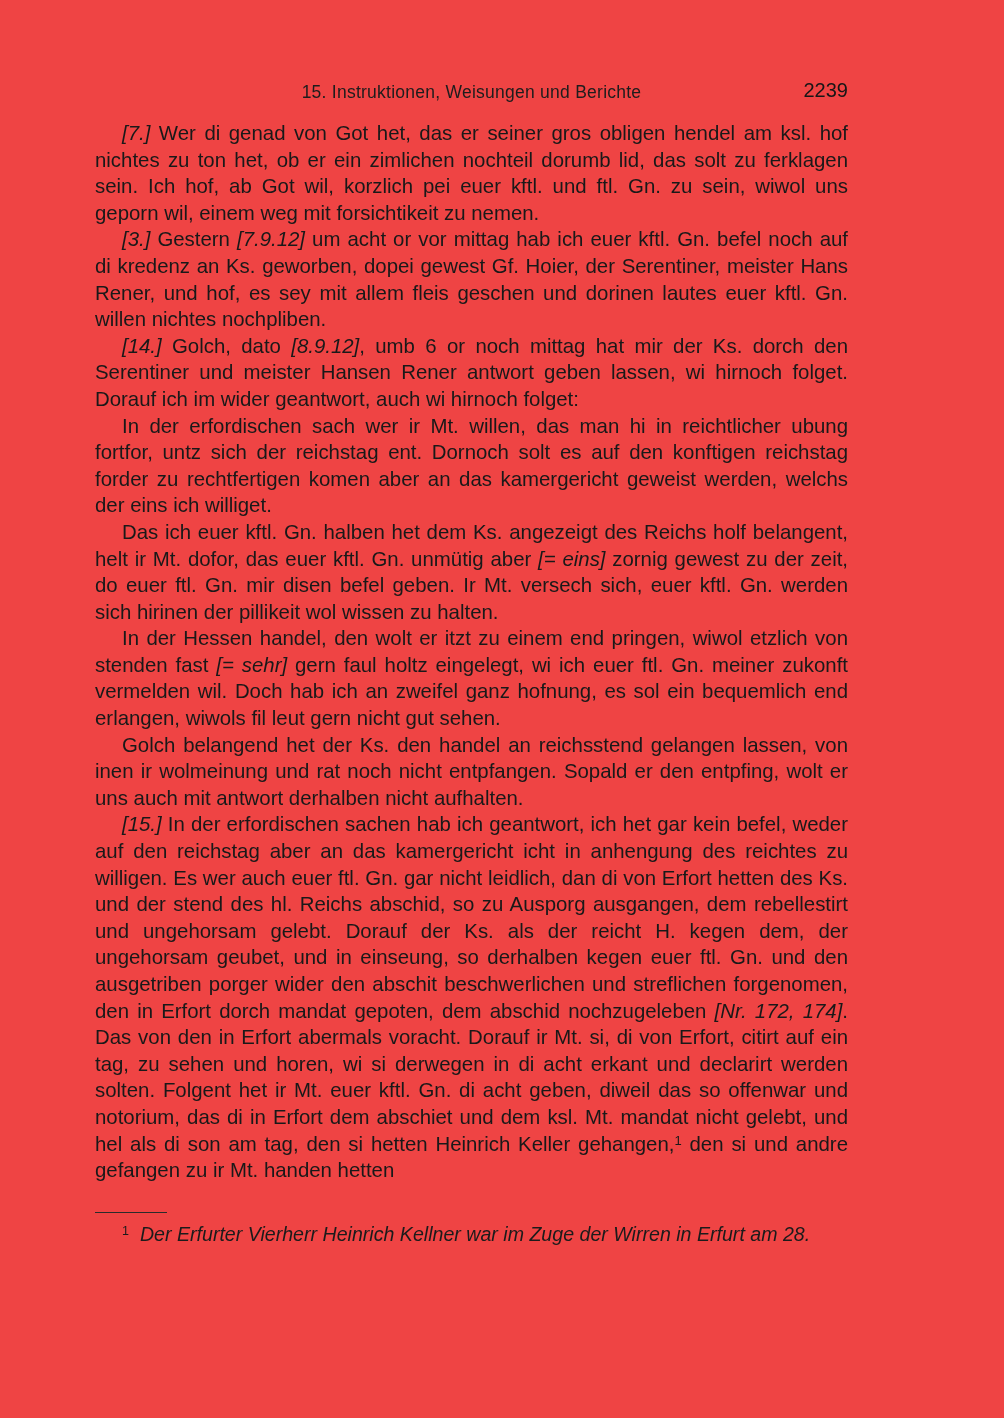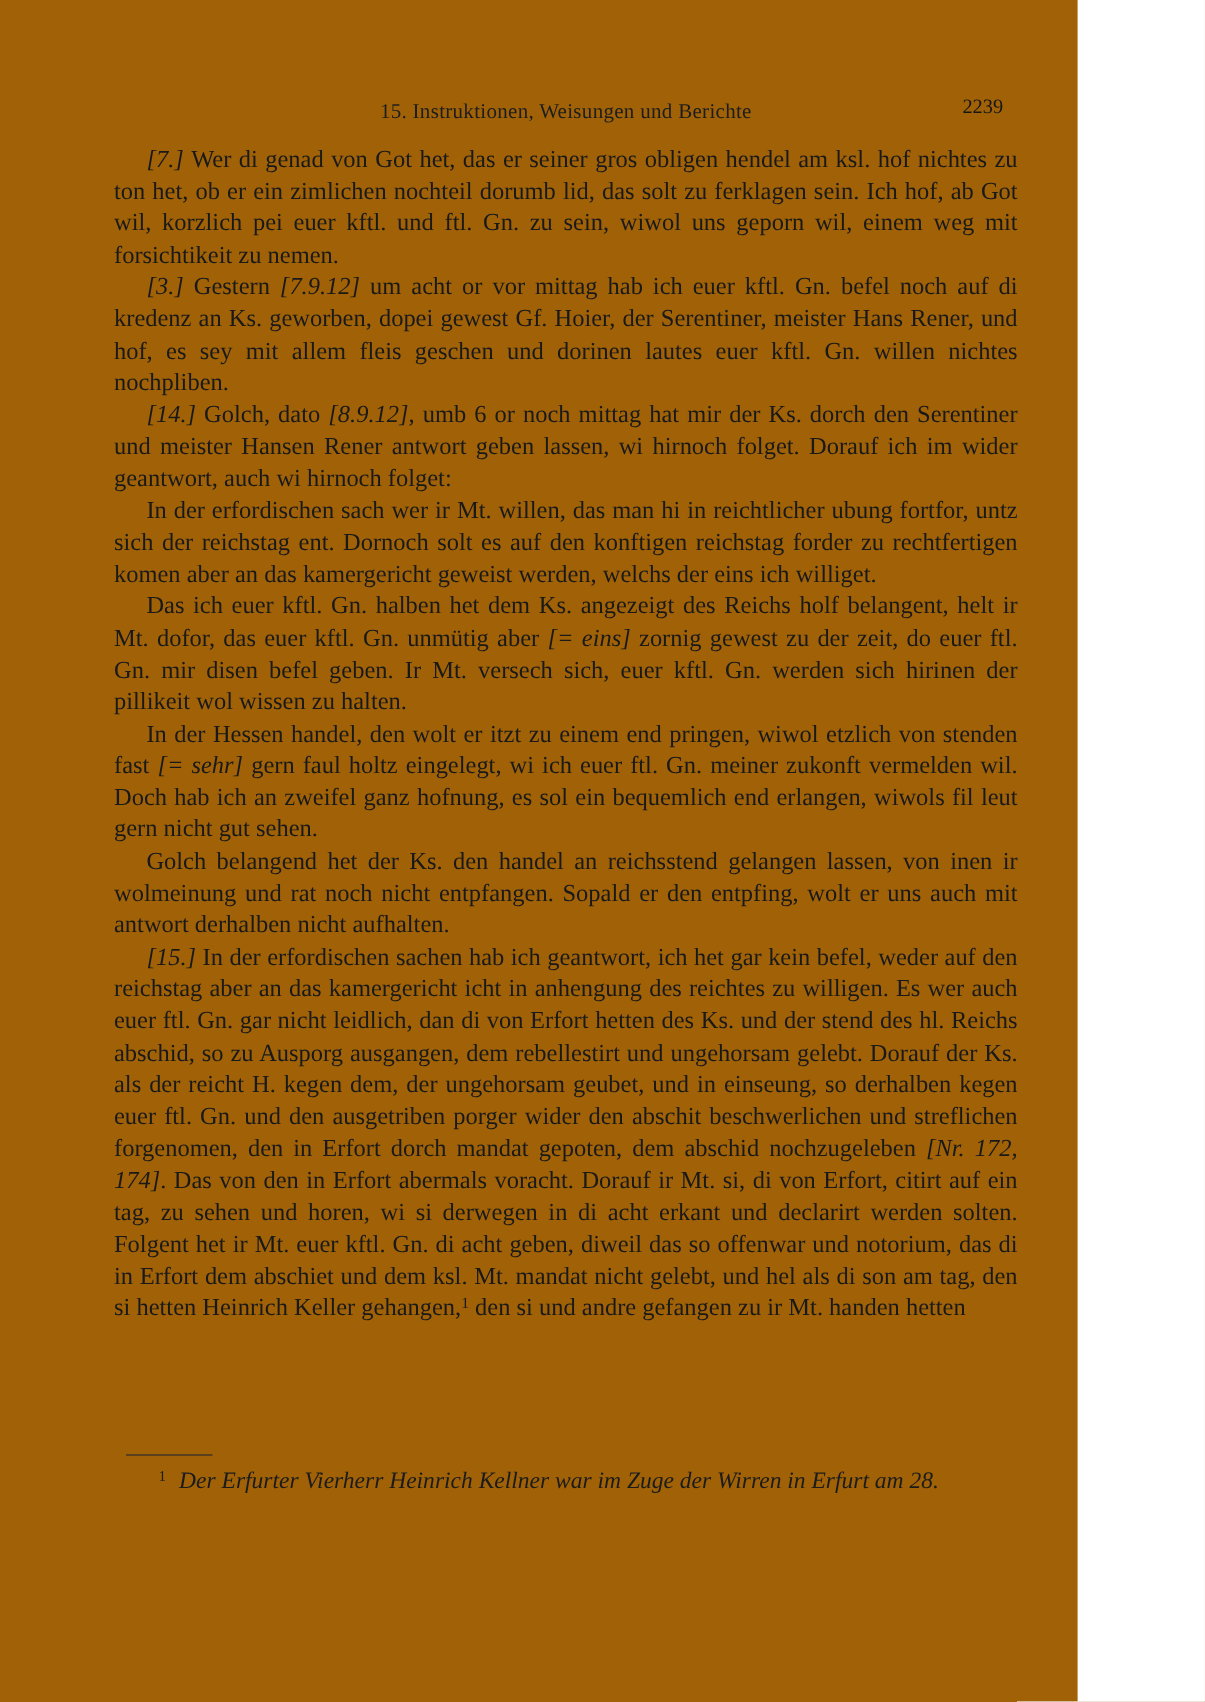--- a/index.html
+++ b/index.html
@@ -1,44 +1,44 @@
 <!DOCTYPE html>
 <html><head>
 <meta charset="utf-8">
 <style>
   * { margin: 0; padding: 0; box-sizing: border-box; }
   html, body { width: 1004px; background: #ffffff; }
   .page {
     position: relative;
-    width: 898px;
+    width: 1004px;
     height: 1418px;
-    background: #a16207;
-    font-family: Liberation Serif, serif;
+    background: #ef4444;
+    font-family: Liberation Sans, sans-serif;
     color: #1a1a1a;
     overflow: hidden;
   }
   .header {
     position: absolute;
     left: 95px;
     top: 82px;
     width: 753px;
     height: 26px;
   }
   .header-title {
     display: block;
     text-align: center;
     font-size: 17.5px;
     letter-spacing: 0.25px;
     color: #1d1d1d;
   }
   .page-number {
     position: absolute;
-    right: 12px;
+    right: 0;
     top: -3px;
-    font-size: 17px;
+    font-size: 20px;
     color: #161616;
   }
   .body-text {
     position: absolute;
     left: 95px;
     top: 120px;
     width: 753px;
     font-size: 20.4px;
     line-height: 26.6px;
     text-align: justify;
@@ -50,21 +50,21 @@
   }
   .italic { font-style: italic; }
   sup.note-ref {
     font-size: 13px;
     line-height: 0;
     vertical-align: 6px;
     font-style: normal;
   }
   .footnote-section {
     position: absolute;
-    left: 105px;
+    left: 95px;
     top: 1212px;
     width: 753px;
   }
   .fn-rule {
     width: 72px;
     height: 0;
     border-top: 1.6px solid #2b2b2b;
     margin-bottom: 9px;
   }
   .fn-text {

